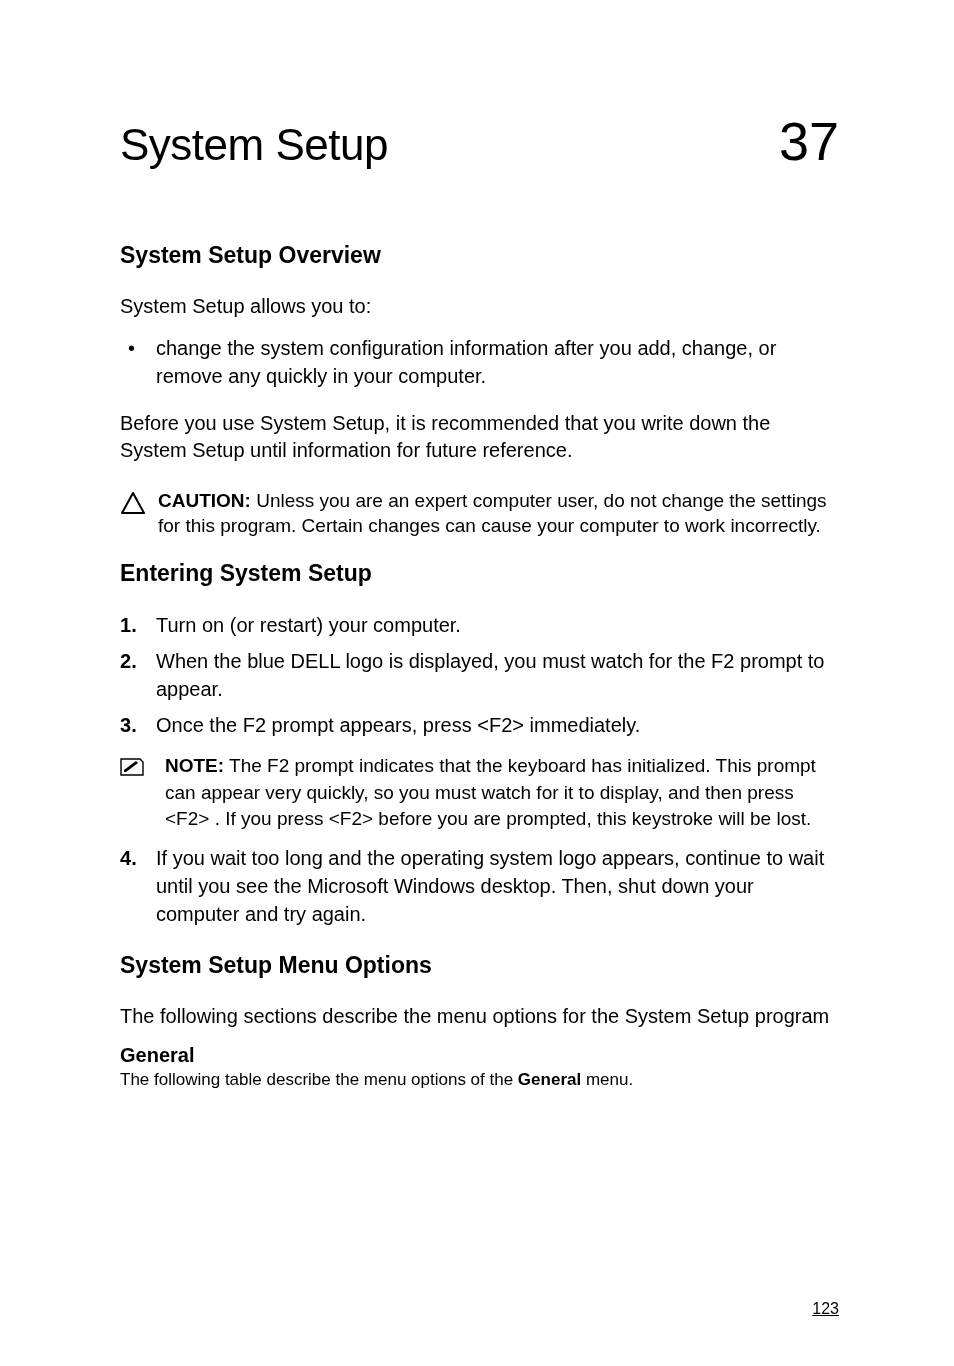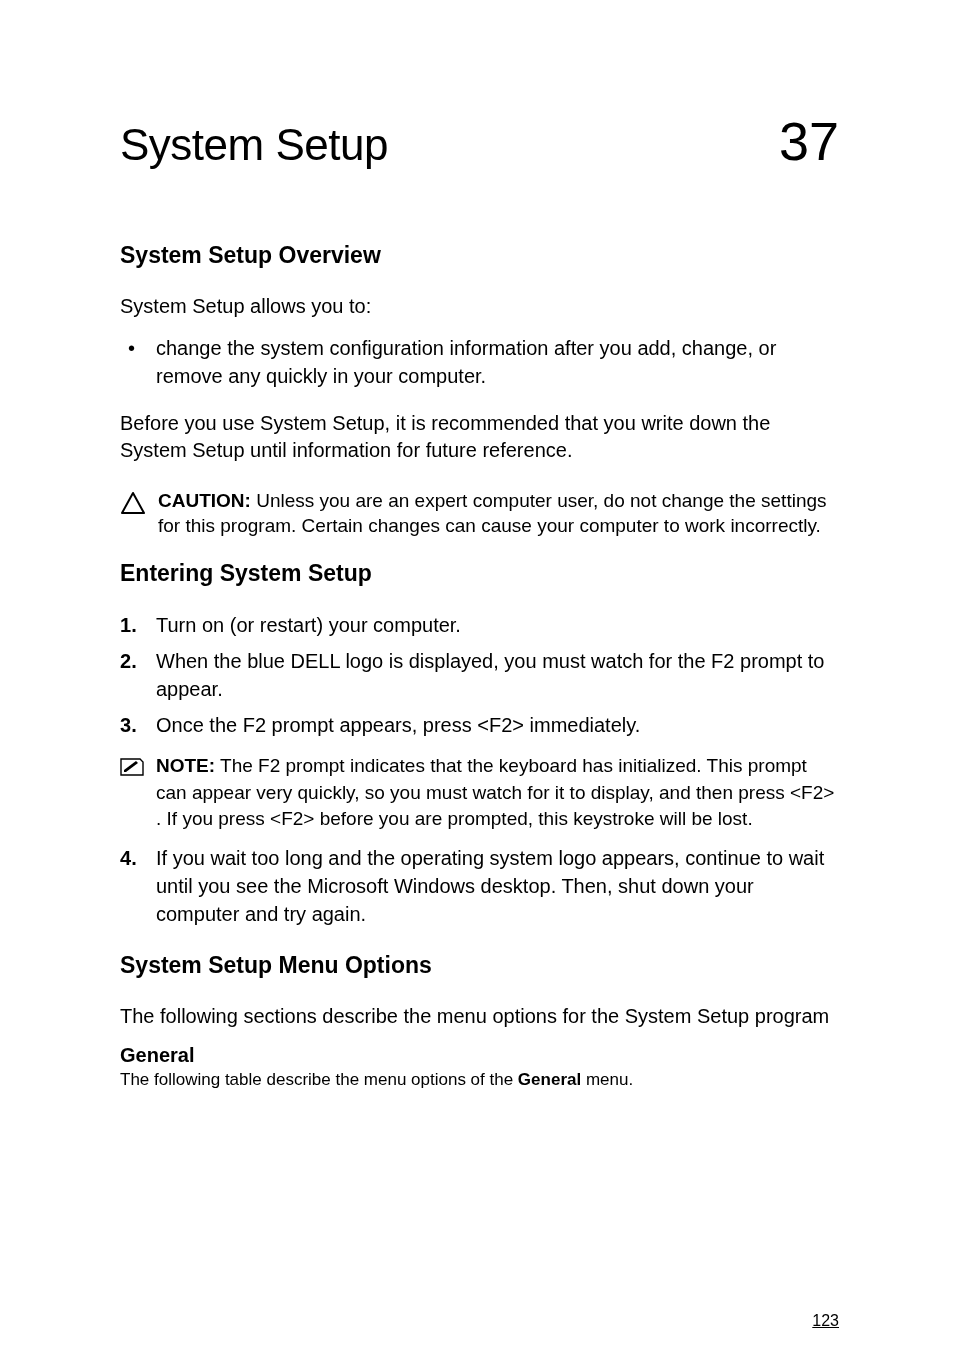--- a/index.html
+++ b/index.html
@@ -103,21 +103,21 @@
       position: absolute;
       left: 0;
       top: 0;
       font-weight: bold;
       font-family: "Arial Narrow", Arial, sans-serif;
       font-stretch: condensed;
       font-size: 20px;
     }
     .note-block {
       display: flex;
-      gap: 12px;
+      gap: 21px;
       margin: 14px 0 12px 0;
     }
     .note-icon {
       flex-shrink: 0;
       width: 24px;
       height: 20px;
       margin-top: 3px;
     }
     .note-text {
       font-size: 19px;
@@ -141,21 +141,21 @@
       font-size: 17px;
       line-height: 1.35;
     }
     .inline-bold {
       font-weight: bold;
       font-family: "Arial Narrow", Arial, sans-serif;
       font-stretch: condensed;
     }
     .page-number {
       position: absolute;
-      bottom: 36px;
+      bottom: 48px;
       right: 115px;
       font-size: 16px;
       text-decoration: underline;
     }
     .section-heading.mt {
       margin-top: 24px;
     }
   </style>
 </head>
 <body>

